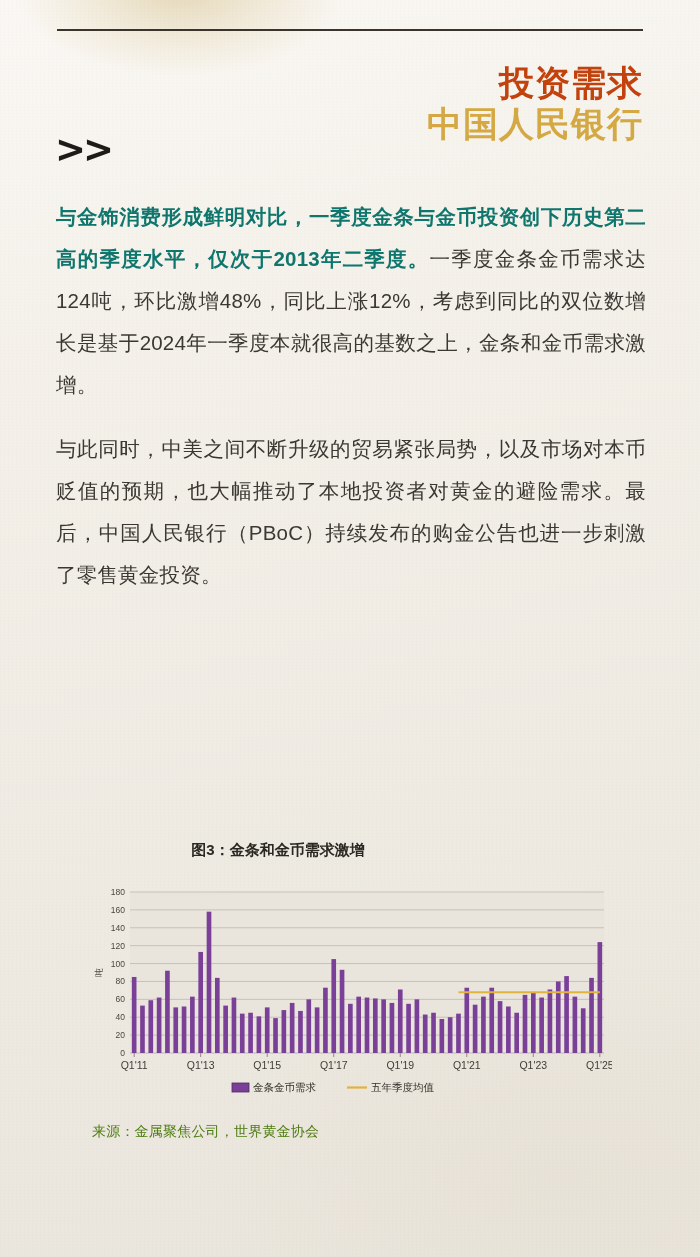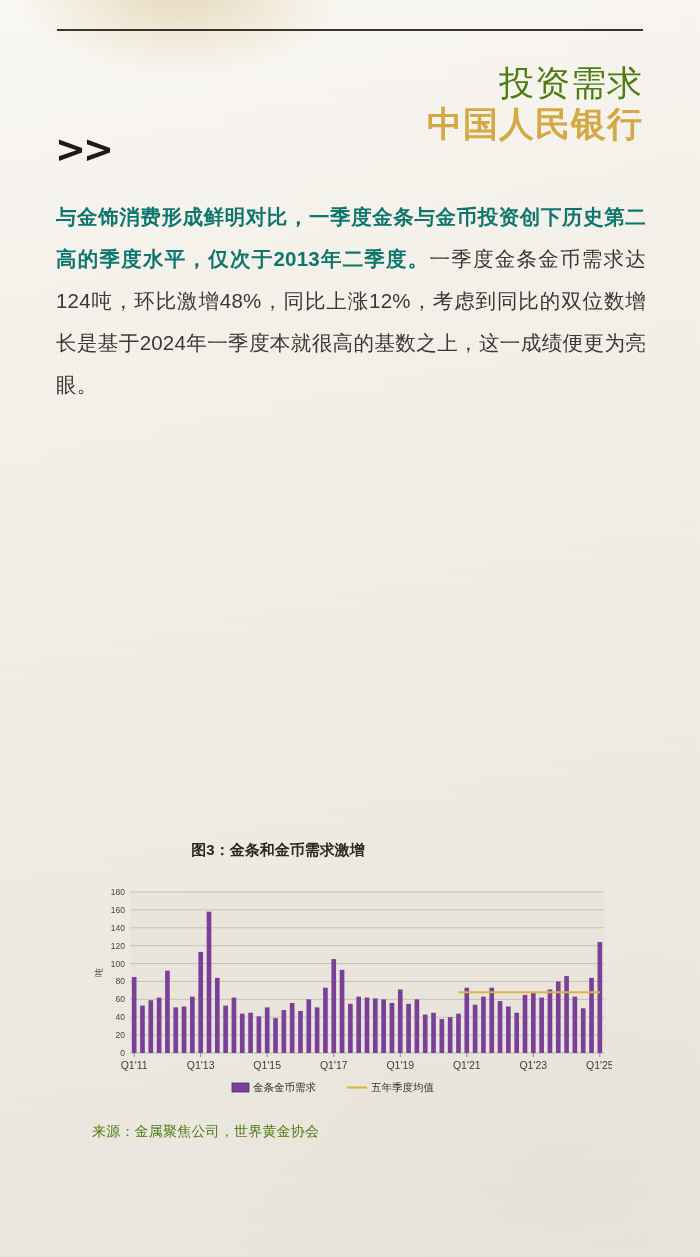--- a/index.html
+++ b/index.html
@@ -48,22 +48,22 @@
   
   .header {
     position: absolute;
     right: 57px;
     top: 62px;
     text-align: right;
     line-height: 1.18;
   }
   .header .l1 {
     font-size: 35px;
-    font-weight: normal;
-    color: #4d7c0f;
+    font-weight: bold;
+    color: #c2410c;
     letter-spacing: 1px;
   }
   .header .l2 {
     font-size: 35px;
     font-weight: bold;
     color: #d4a843;
     letter-spacing: 1px;
   }
 
   .chevrons {
@@ -155,22 +155,23 @@
 
 <div class="header">
   <div class="l1">投资需求</div>
   <div class="l2">中国人民银行</div>
 </div>
 
 <div class="chevrons">&gt;&gt;</div>
 
 <div class="copy">
   <p class="para">
-    <b>与金饰消费形成鲜明对比，一季度金条与金币投资创下历史第二高的季度水平，仅次于2013年二季度。</b><span>一季度金条金币需求达124吨，环比激增48%，同比上涨12%，考虑到同比的双位数增长是基于2024年一季度本就很高的基数之上，这一成绩便更为亮眼。</span>
+    <b>与金饰消费形成鲜明对比，一季度金条与金币投资创下历史第二高的季度水平，仅次于2013年二季度。</b><span>一季度金条金币需求达124吨，环比激增48%，同比上涨12%，考虑到同比的双位数增长是基于2024年一季度本就很高的基数之上，金条和金币需求激增。</span>
   </p>
+  <p class="para">与此同时，中美之间不断升级的贸易紧张局势，以及市场对本币贬值的预期，也大幅推动了本地投资者对黄金的避险需求。最后，中国人民银行（PBoC）持续发布的购金公告也进一步刺激了零售黄金投资。</p>
 </div>
 
 <div class="fig-title">图3：金条和金币需求激增</div>
 
 <div class="chart-wrap">
   <svg class="chart" id="chart-svg" width="520" height="225" viewBox="0 0 520 225">
       <rect x="38" y="8" width="474" height="161" fill="#e9e5dd"></rect>
       <line x1="38" y1="169" x2="512" y2="169" stroke="#bdb8ae" stroke-width="1"></line>
       <text x="33" y="172" text-anchor="end" class="ylab">0</text>
       <line x1="38" y1="151.11111111111111" x2="512" y2="151.11111111111111" stroke="#bdb8ae" stroke-width="0.8"></line>

